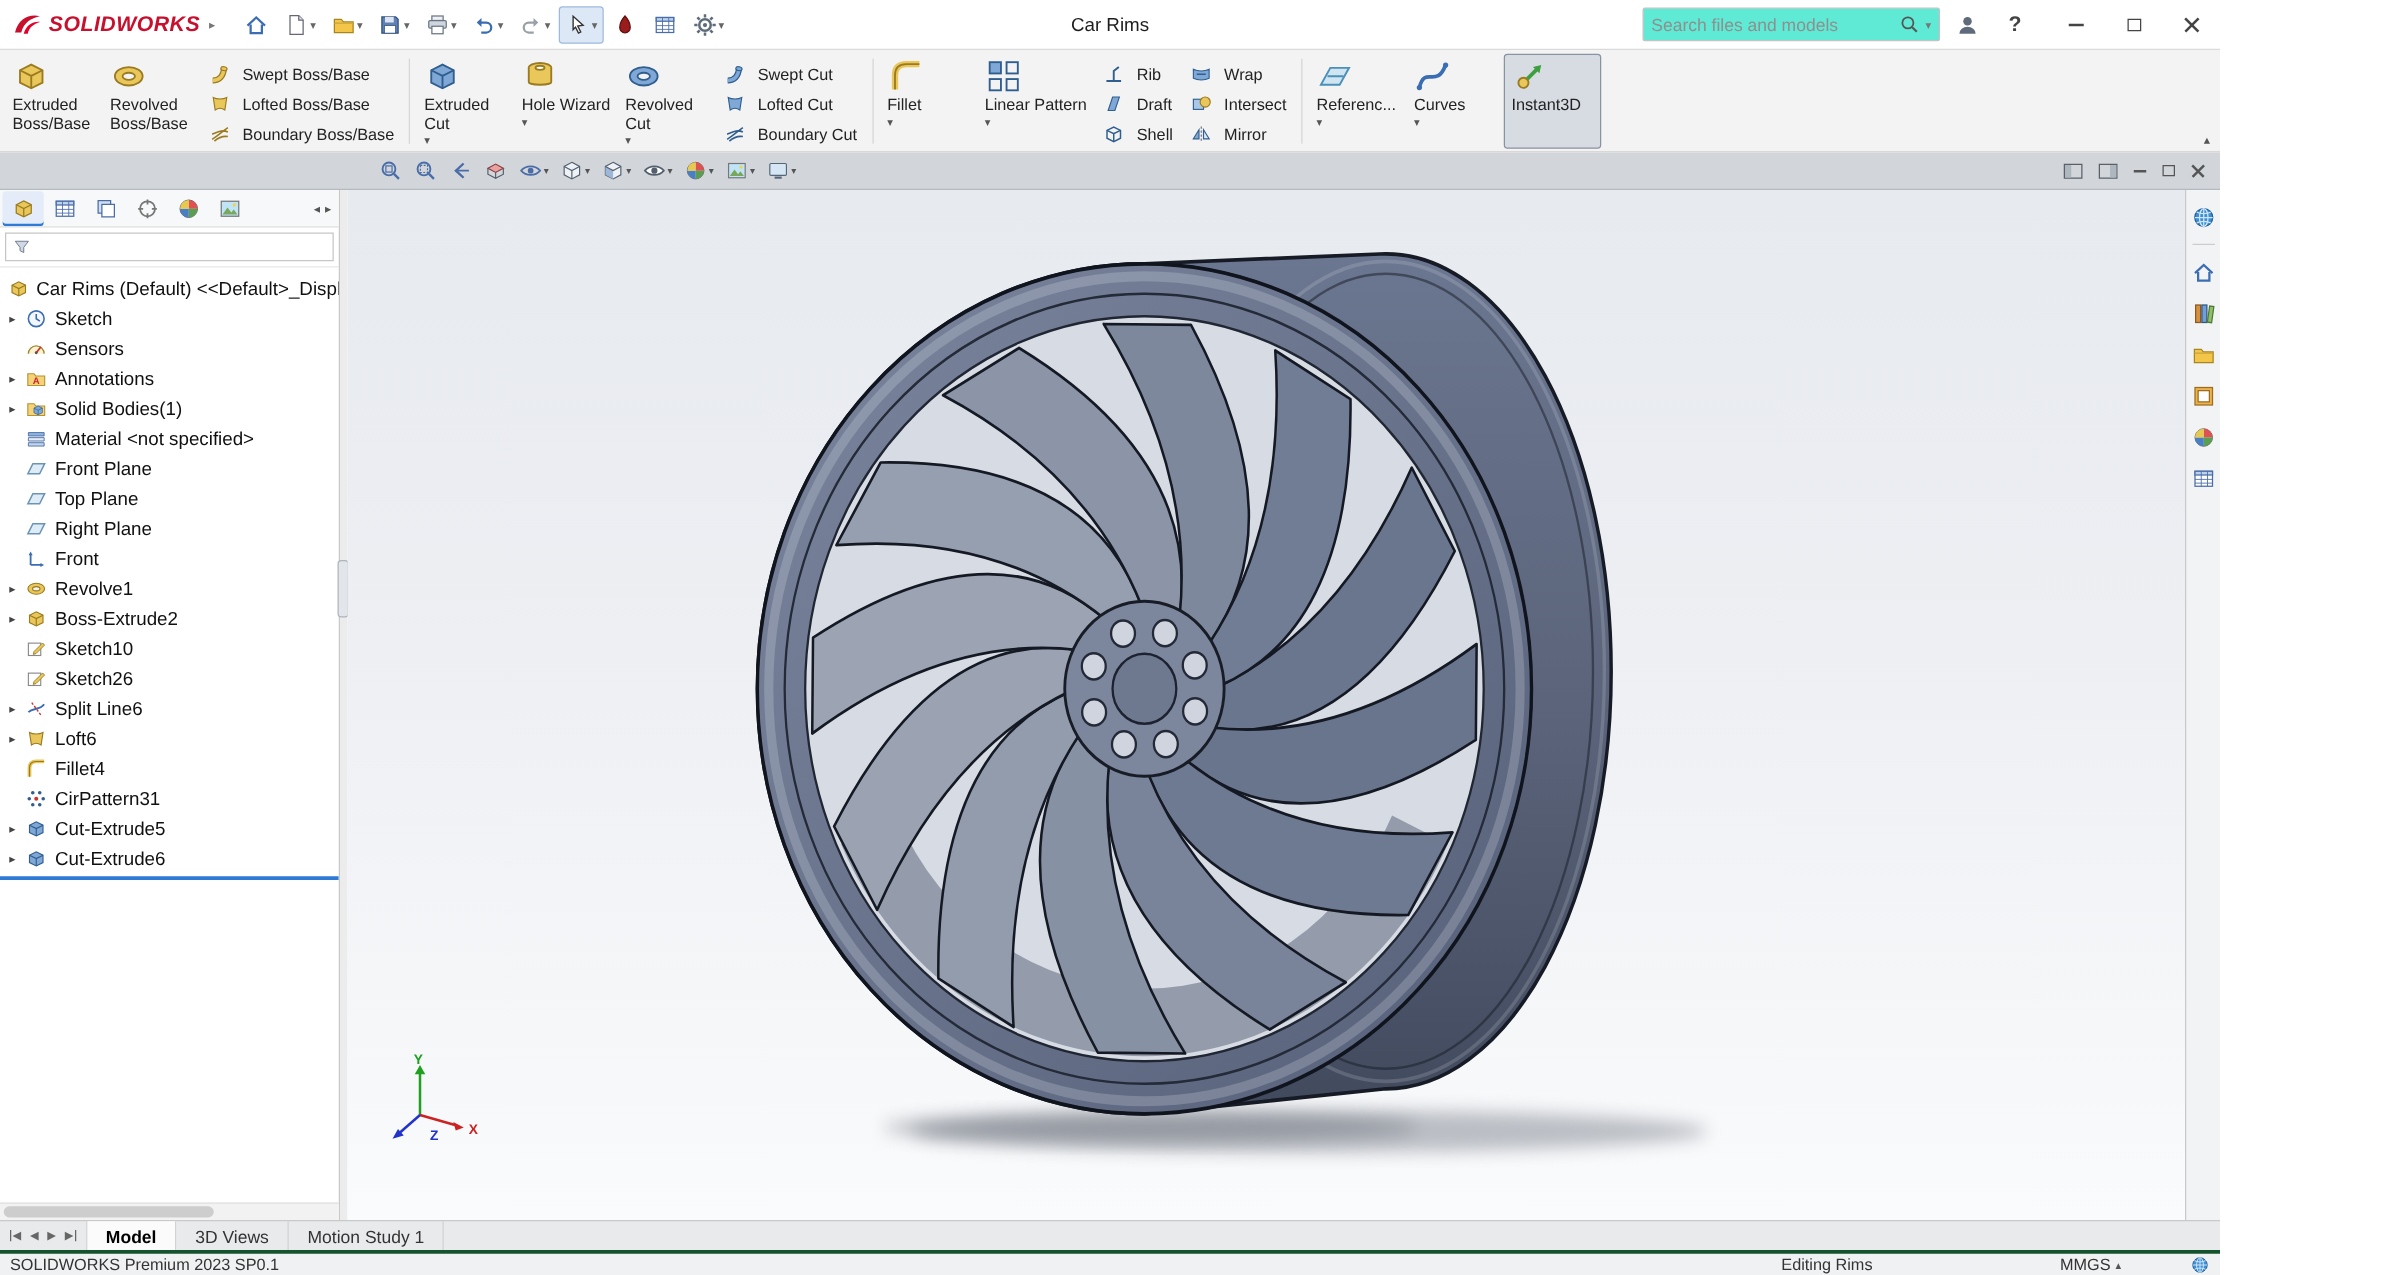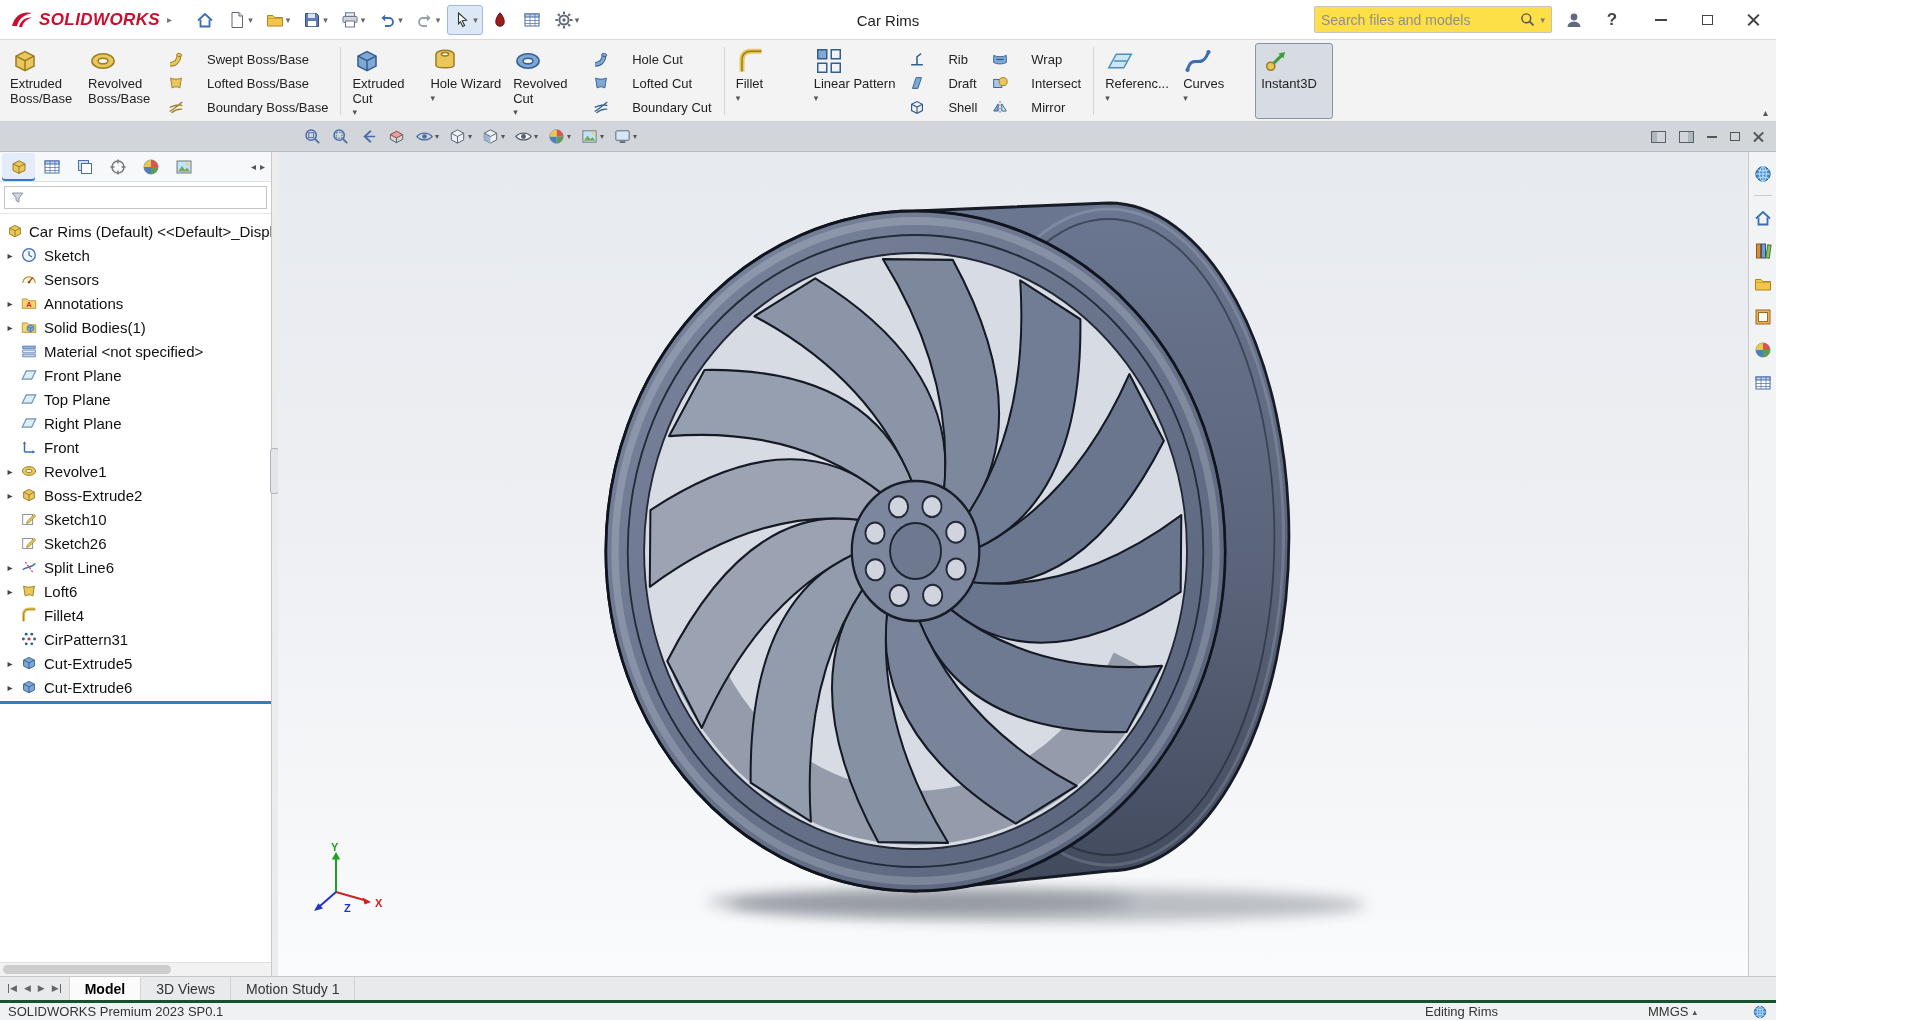--- a/index.html
+++ b/index.html
@@ -14,21 +14,21 @@
 .sw-mark{width:24px;height:22px}
 .sw-word{font-size:17px;font-weight:bold;font-style:italic;color:#c8102e;letter-spacing:.4px}
 .sw-arrow{font-size:10px;color:#777;margin-left:2px}
 .qt{display:flex;align-items:center;margin-left:10px;gap:2px}
 .qt-btn{height:30px;display:flex;align-items:center;padding:0 4px;border-radius:3px;border:1px solid transparent}
 .qt-btn .ic{width:20px;height:20px}
 .qt-btn .caret{font-size:9px;color:#666;margin-left:1px}
 .qt-btn.pressed{background:#dde8f6;border:1px solid #9db9de}
 .doc-title{position:absolute;left:50%;top:0;height:40px;display:flex;align-items:center;transform:translateX(-50%);font-size:15px;color:#1d1d1d}
 .tb-right{margin-left:auto;display:flex;align-items:center;gap:6px}
-.searchbox{width:238px;height:27px;border:1px solid #c3c3c3;border-radius:2px;background:#fde047;display:flex;align-items:center;padding:0 6px;gap:4px}
+.searchbox{width:238px;height:27px;border:1px solid #c3c3c3;border-radius:2px;background:#5eead4;display:flex;align-items:center;padding:0 6px;gap:4px}
 .searchbox input{border:none;outline:none;flex:1;font-size:14px;color:#444;font-family:"Liberation Sans",sans-serif;background:transparent}
 .searchbox input::placeholder{color:#8f8f8f}
 .searchbox .ic{width:17px;height:17px}
 .searchbox .caret{font-size:9px;color:#777}
 .tb-icon{width:32px;height:32px;display:flex;align-items:center;justify-content:center;border-radius:3px}
 .tb-icon .ic{width:20px;height:20px}
 .help-glyph{font-size:17px;color:#444;font-weight:bold}
 .win-controls{display:flex;height:40px;margin-left:4px}
 .wc{width:46px;height:40px;display:flex;align-items:center;justify-content:center}
 .wc-min{width:12px;height:2px;background:#444}
@@ -37,21 +37,21 @@
 .wc-x:before,.wc-x:after{content:"";position:absolute;left:-1px;top:5.5px;width:15px;height:1.8px;background:#444}
 .wc-x:before{transform:rotate(45deg)}.wc-x:after{transform:rotate(-45deg)}
 
 .ribbon{height:82px;background:#f3f3f3;border-bottom:1px solid #cfcfcf;display:flex;align-items:stretch;padding:3px 24px 2px 4px;position:relative;flex:none}
 .rb-large{min-width:78px;padding:2px 5px 0;display:flex;flex-direction:column;align-items:flex-start;font-size:13px;color:#222;text-align:center;border:1px solid transparent;border-radius:3px}
 .rb-large .ic{width:30px;height:30px;margin-bottom:1px}
 .rb-large .lbl{line-height:14.5px;white-space:nowrap}
 .rb-large .caret{font-size:9px;color:#555;margin-top:1px}
 .rb-large.active{background:#d7dbe2;border:1px solid #8a93a0}
 .rb-stack{display:flex;flex-direction:column;padding-top:4px}
-.rb-small{display:flex;align-items:center;gap:22px;height:24px;padding:0 7px;font-size:13px;color:#222;white-space:nowrap;border-radius:3px}
+.rb-small{display:flex;align-items:center;gap:9px;height:24px;padding:0 7px;font-size:13px;color:#222;white-space:nowrap;border-radius:3px}
 .rb-small .ic{width:18px;height:18px}
 .rb-sep{width:1px;background:#d6d6d6;margin:4px 5px}
 .ribbon-collapse{position:absolute;right:8px;bottom:3px;font-size:10px;color:#555}
 
 .tabstrip{height:30px;background:#d2d6da;border-bottom:1px solid #b5bac0;display:flex;align-items:stretch;flex:none}
 .ctab{padding:0 16px;display:flex;align-items:center;font-size:14px;color:#333;border-right:1px solid #c2c6cb}
 .ctab.active{background:#f3f3f3;font-weight:bold;color:#111}
 .hu-spacer{width:300px}
 .headsup{display:flex;align-items:center;gap:3px}
 .hu-btn{height:27px;display:flex;align-items:center;padding:0 3px;border-radius:3px}
@@ -361,21 +361,21 @@
       </div>
       <div class="rb-stack">
         <div class="rb-small">
           <span class="ic">
             <svg xmlns="http://www.w3.org/2000/svg" viewBox="0 0 20 20">
               <path d="M3.5 16 C9.5 16 13 12 13.5 5.5" stroke="#2f5e8f" stroke-width="5.4" fill="none"></path>
               <path d="M3.5 16 C9.5 16 13 12 13.5 5.5" stroke="#7fa8d6" stroke-width="3.2" fill="none"></path>
               <ellipse cx="13.5" cy="5.5" rx="2.8" ry="1.7" fill="#7fa8d6" stroke="#2f5e8f" transform="rotate(12 13.5 5.5)"></ellipse>
             </svg>
           </span>
-          <span>Hole Cut</span>
+          <span>Swept Cut</span>
         </div>
         <div class="rb-small">
           <span class="ic">
             <svg xmlns="http://www.w3.org/2000/svg" viewBox="0 0 20 20">
               <path d="M4 4.5 C7 6.2 13 6.2 16 4.5 L14.3 15.5 C11.8 13.8 8.2 13.8 5.7 15.5 Z" fill="#7fa8d6" stroke="#2f5e8f" stroke-width="1"></path>
             </svg>
           </span>
           <span>Lofted Cut</span>
         </div>
         <div class="rb-small">

